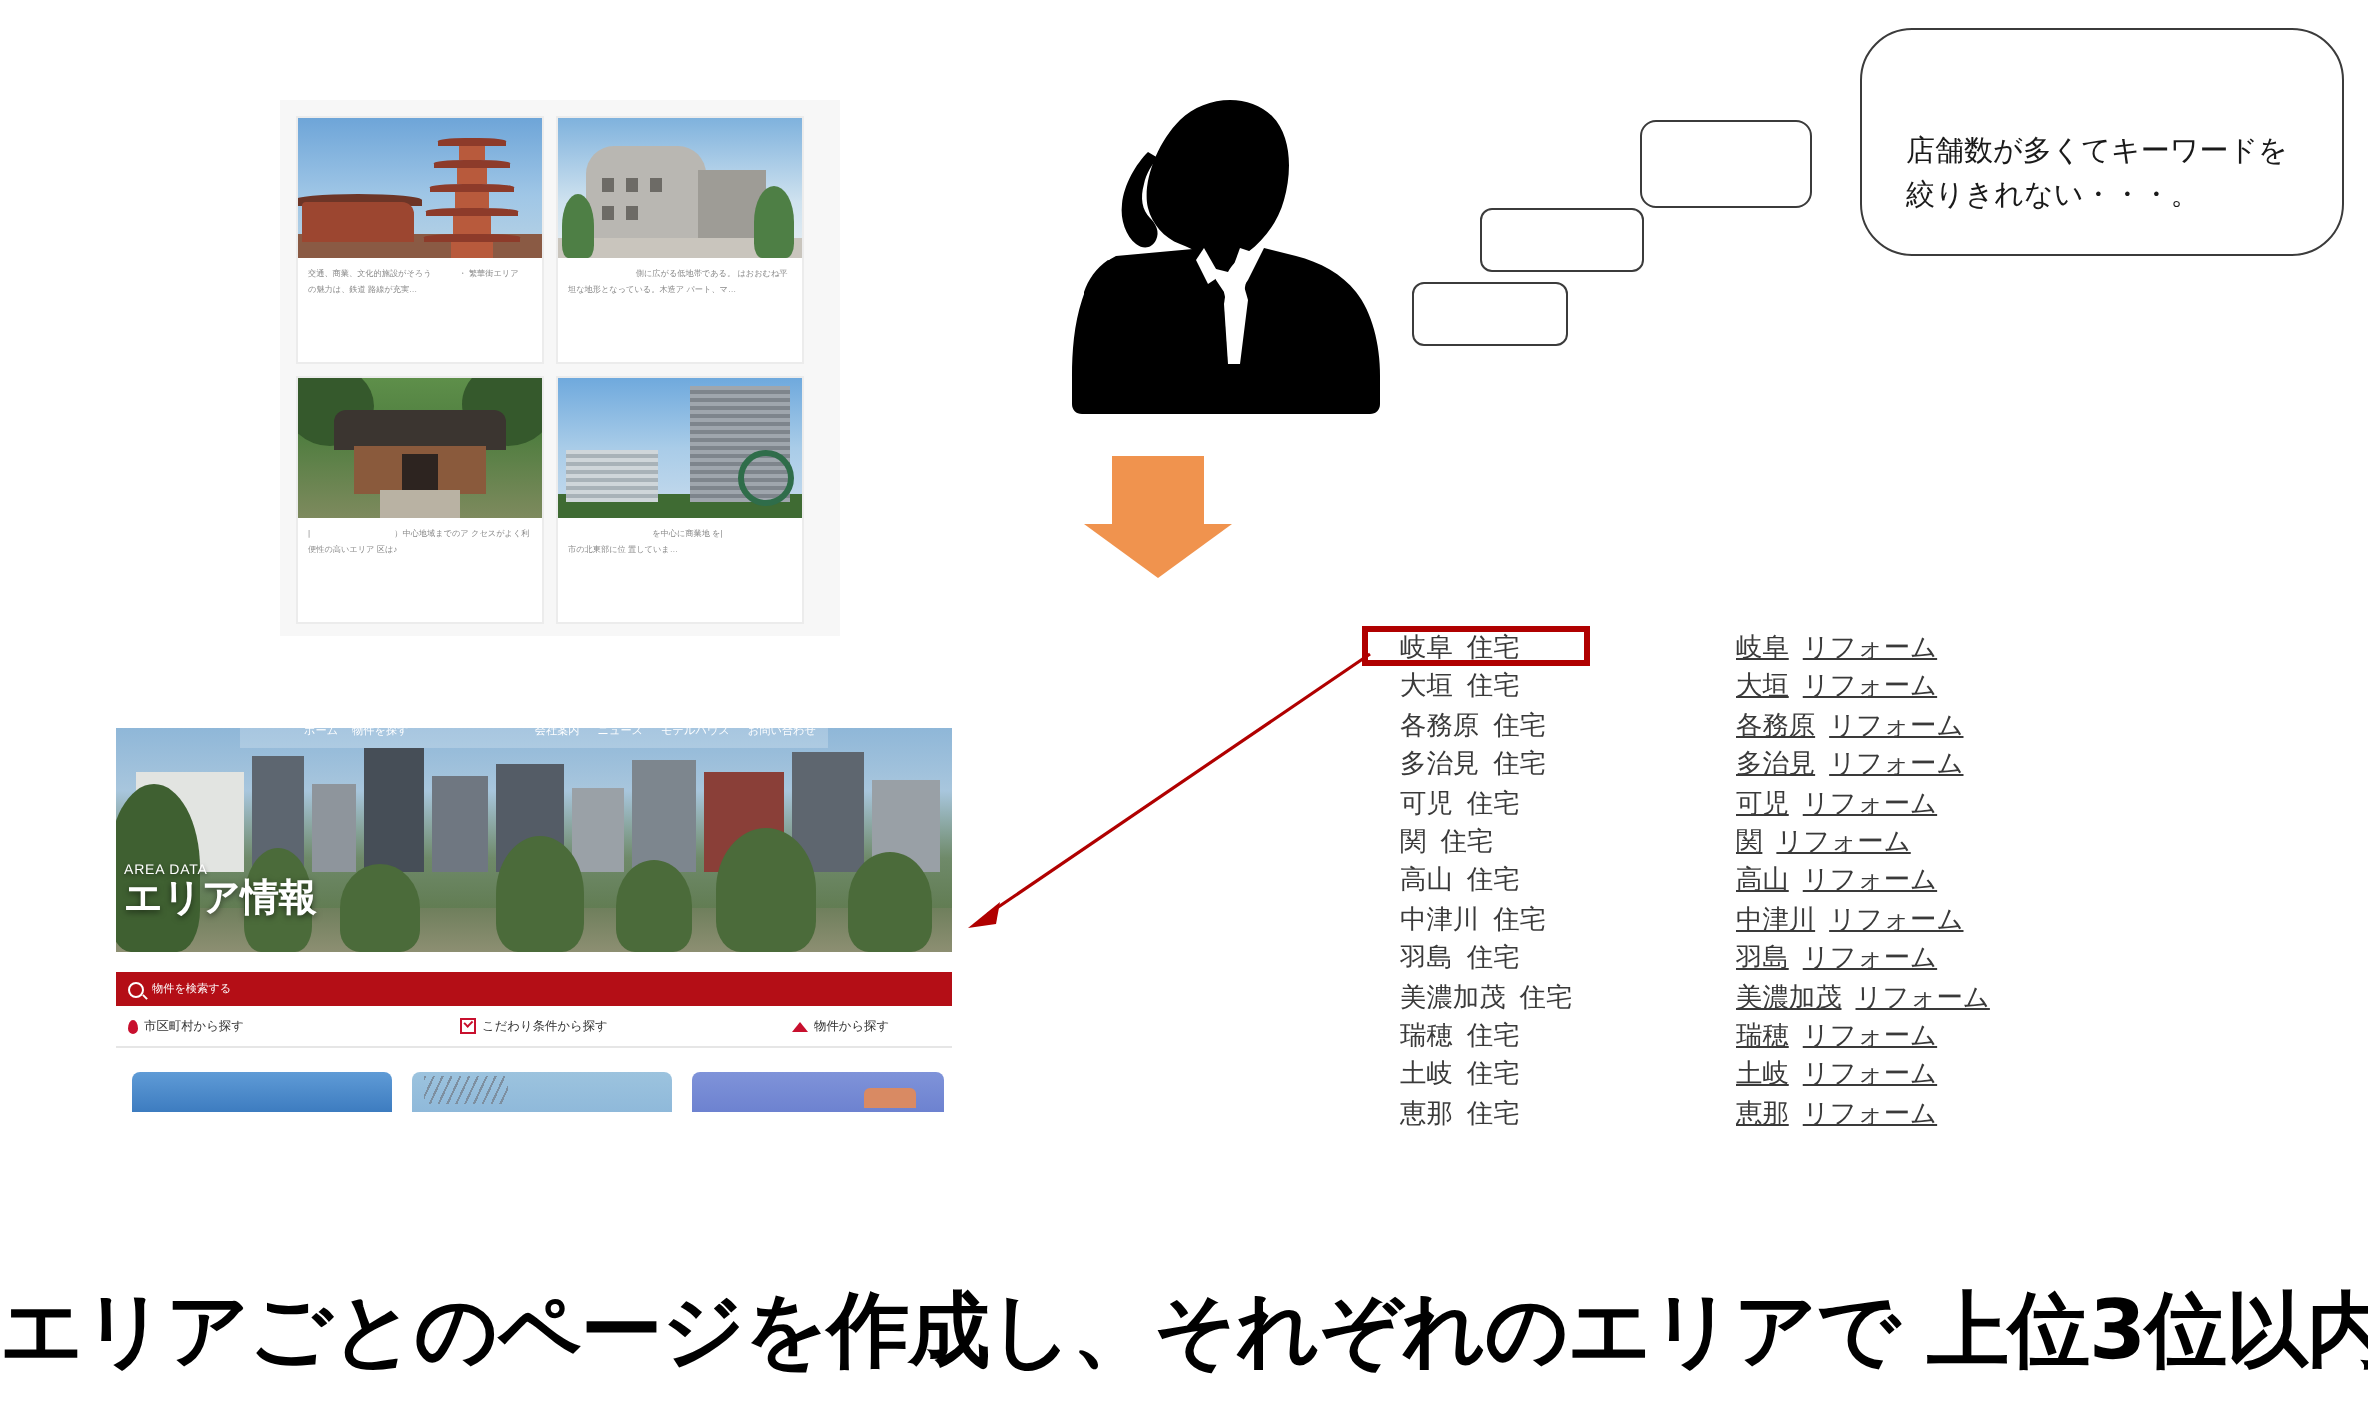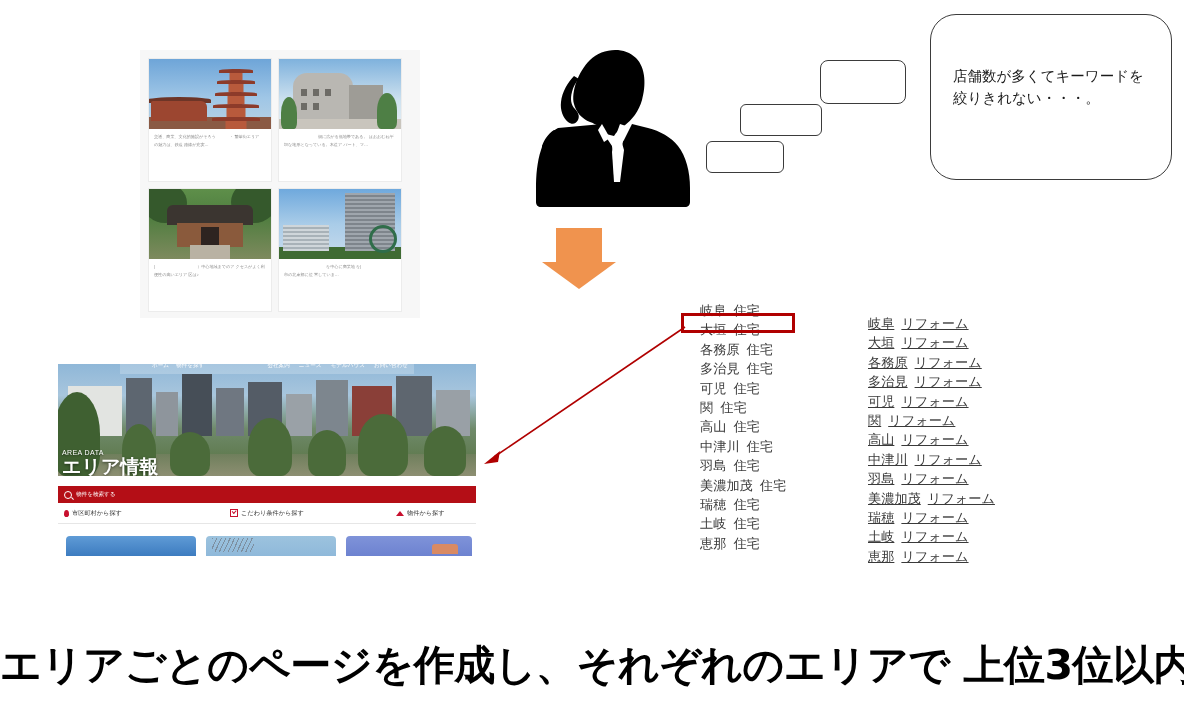--- a/index.html
+++ b/index.html
@@ -129,21 +129,21 @@
     border: 1px solid #3b3b3b;
     background: #ffffff;
     border-radius: 7px;
   }
   #trail-small { left: 706px; top: 141px; width: 76px; height: 30px; border-radius:6px; }
   #trail-mid   { left: 740px; top: 104px; width: 80px; height: 30px; border-radius:6px; }
   #trail-big   { left: 820px; top: 60px;  width: 84px; height: 42px; border-radius:8px; }
 
   
   #speech-bubble {
-    left: 930px; top: 14px; width: 242px; height: 166px;
+    left: 930px; top: 14px; width: 242px; height: 114px;
     border: 1.5px solid #3b3b3b;
     border-radius: 26px;
     background: #ffffff;
     box-sizing: border-box;
   }
   #speech-text {
     position: absolute;
     left: 22px; top: 50px; right: 14px;
     font-size: 14.5px;
     line-height: 1.55;
@@ -189,21 +189,21 @@
     position:absolute; background:#cfd4d6;
   }
   .hero-tree {
     position:absolute; bottom:0; background:#4b6b3a; border-radius:50% 50% 25% 25%;
   }
   .hero-ground {
     position:absolute; left:0; bottom:0; width:100%; height:22px;
     background: linear-gradient(#6f7f5c, #8d8f72);
   }
   #hero-label {
-    position:absolute; left:4px; top:85px; z-index:3; color:#ffffff;
+    position:absolute; left:4px; top:68px; z-index:3; color:#ffffff;
   }
   #hero-eyebrow { font-size:7px; letter-spacing:0.4px; text-shadow:0 1px 2px rgba(0,0,0,.5); }
   #hero-title   { font-size:19px; font-weight:700; line-height:1.15; text-shadow:0 1px 3px rgba(0,0,0,.55); }
 
   #search-band {
     position:absolute; left:0; top:128px; width:418px; height:17px;
     background:#B40E16; display:flex; align-items:center;
   }
   #search-band .sb-label {
     color:#ffffff; font-size:5.6px; margin-left:4px;
@@ -257,21 +257,21 @@
   }
   #mock-card-2::after {
     content:""; position:absolute; right:14px; top:8px; width:26px; height:10px;
     background:#d98a63; border-radius:3px 3px 0 0;
   }
 
   
   #red-connector { left:470px; top:305px; width:240px; height:175px; pointer-events:none; }
 
   
-  #kw-col-left  { left: 700px; top: 301px; width: 150px; }
+  #kw-col-left  { left: 700px; top: 314px; width: 150px; }
   #kw-col-right { left: 868px; top: 314px; width: 170px; text-decoration: underline; }
   .kw-item {
     font-size: 13.2px;
     line-height: 19.4px;
     color: #3a3a3a;
     white-space: nowrap;
   }
   .kw-item .kw-sep { display:inline-block; width:7px; }
   #kw-highlight {
     position:absolute; left:681px; top:313px;

